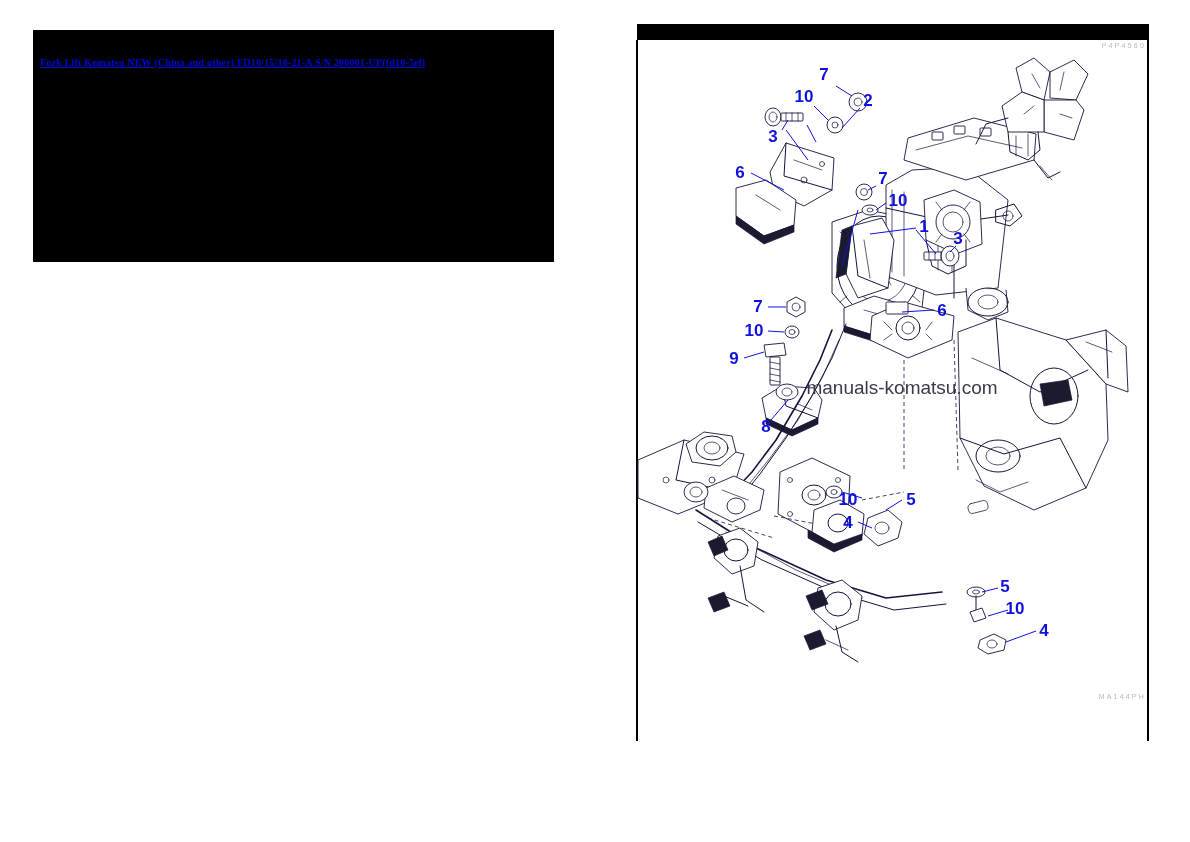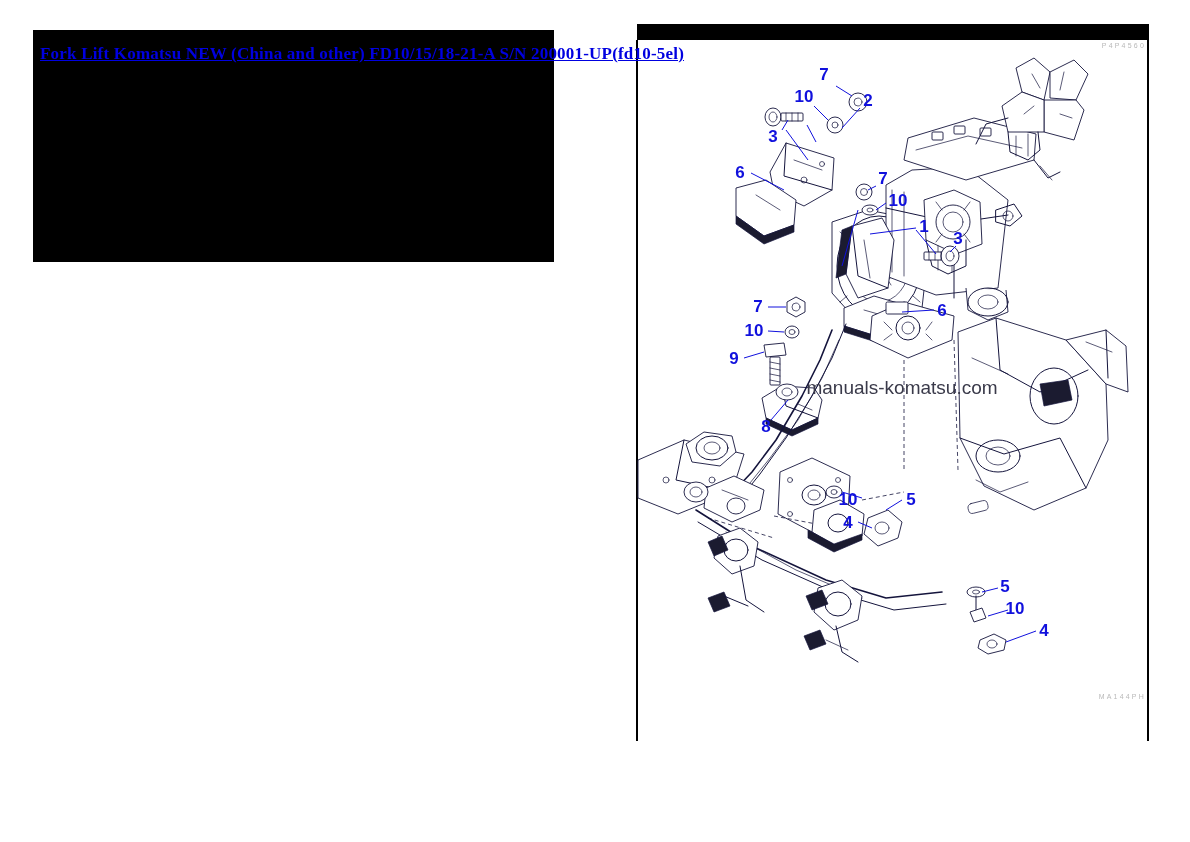--- a/index.html
+++ b/index.html
@@ -23,24 +23,24 @@
     position: absolute;
     left: 33px;
     top: 30px;
     width: 521px;
     height: 232px;
     background: #000000;
   }
   #doc-title {
     position: absolute;
     left: 40px;
-    top: 47px;
+    top: 56px;
     width: 520px;
     font-family: "Liberation Serif", serif;
-    font-size: 17px;
+    font-size: 10px;
     font-weight: bold;
     letter-spacing: 0.2px;
     color: #0000e0;
     text-decoration: underline;
     white-space: nowrap;
     z-index: 5;
     line-height: 13px;
   }
 
   

